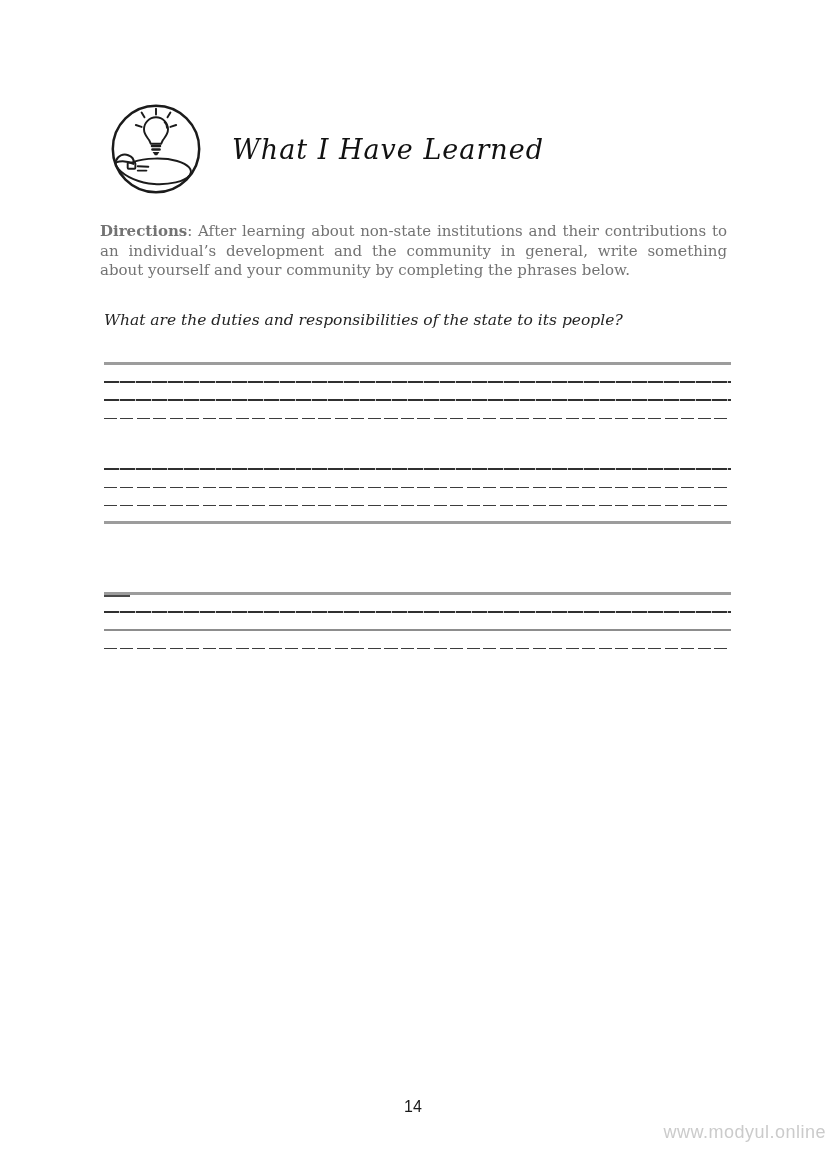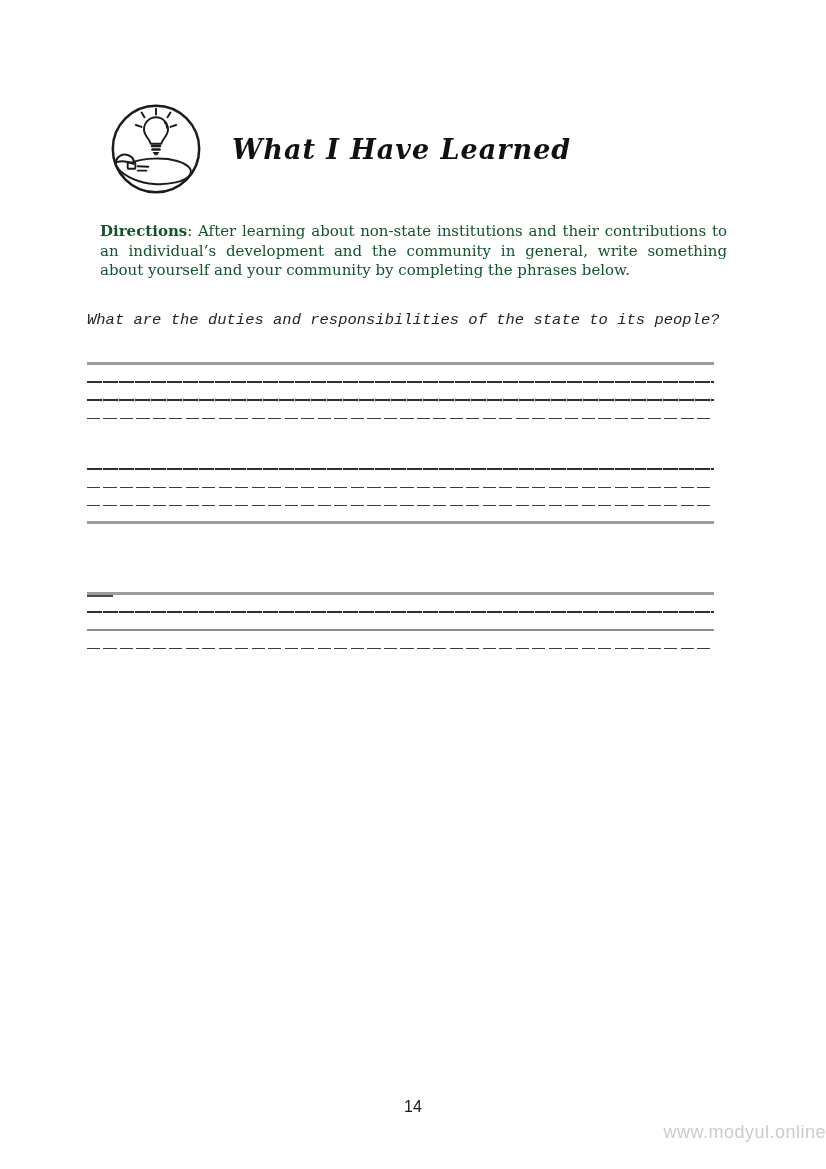--- a/index.html
+++ b/index.html
@@ -13,41 +13,41 @@
     overflow: hidden;
   }
 
   
   .header { position: absolute; left: 108px; top: 100px; display: flex; align-items: center; }
   .header-icon { width: 96px; height: 98px; flex: 0 0 auto; }
   .header-icon svg { width: 100%; height: 100%; }
   .page-title {
     margin-left: 28px;
     font-size: 27px;
-    font-weight: bold;
+    font-weight: normal;
     font-style: italic;
     letter-spacing: 1px;
     color: #111111;
     white-space: nowrap;
   }
 
   
   .directions {
     position: absolute;
     left: 100px; top: 222px;
     width: 627px;
     font-size: 15px;
     line-height: 19.5px;
     text-align: justify;
-    color: #14532d;
+    color: #737373;
   }
   .directions b { font-weight: bold; }
 
   
-  .section { position: absolute; left: 87px; width: 627px; font-family: Liberation Mono, monospace; }
+  .section { position: absolute; left: 104px; width: 627px; }
   .section-1 { top: 310px; }
   .section-2 { top: 435px; }
   .section-3 { top: 560px; }
   .prompt {
     font-style: italic;
     font-size: 15.5px;
     line-height: 20px;
     color: #242424;
     white-space: nowrap;
   }

